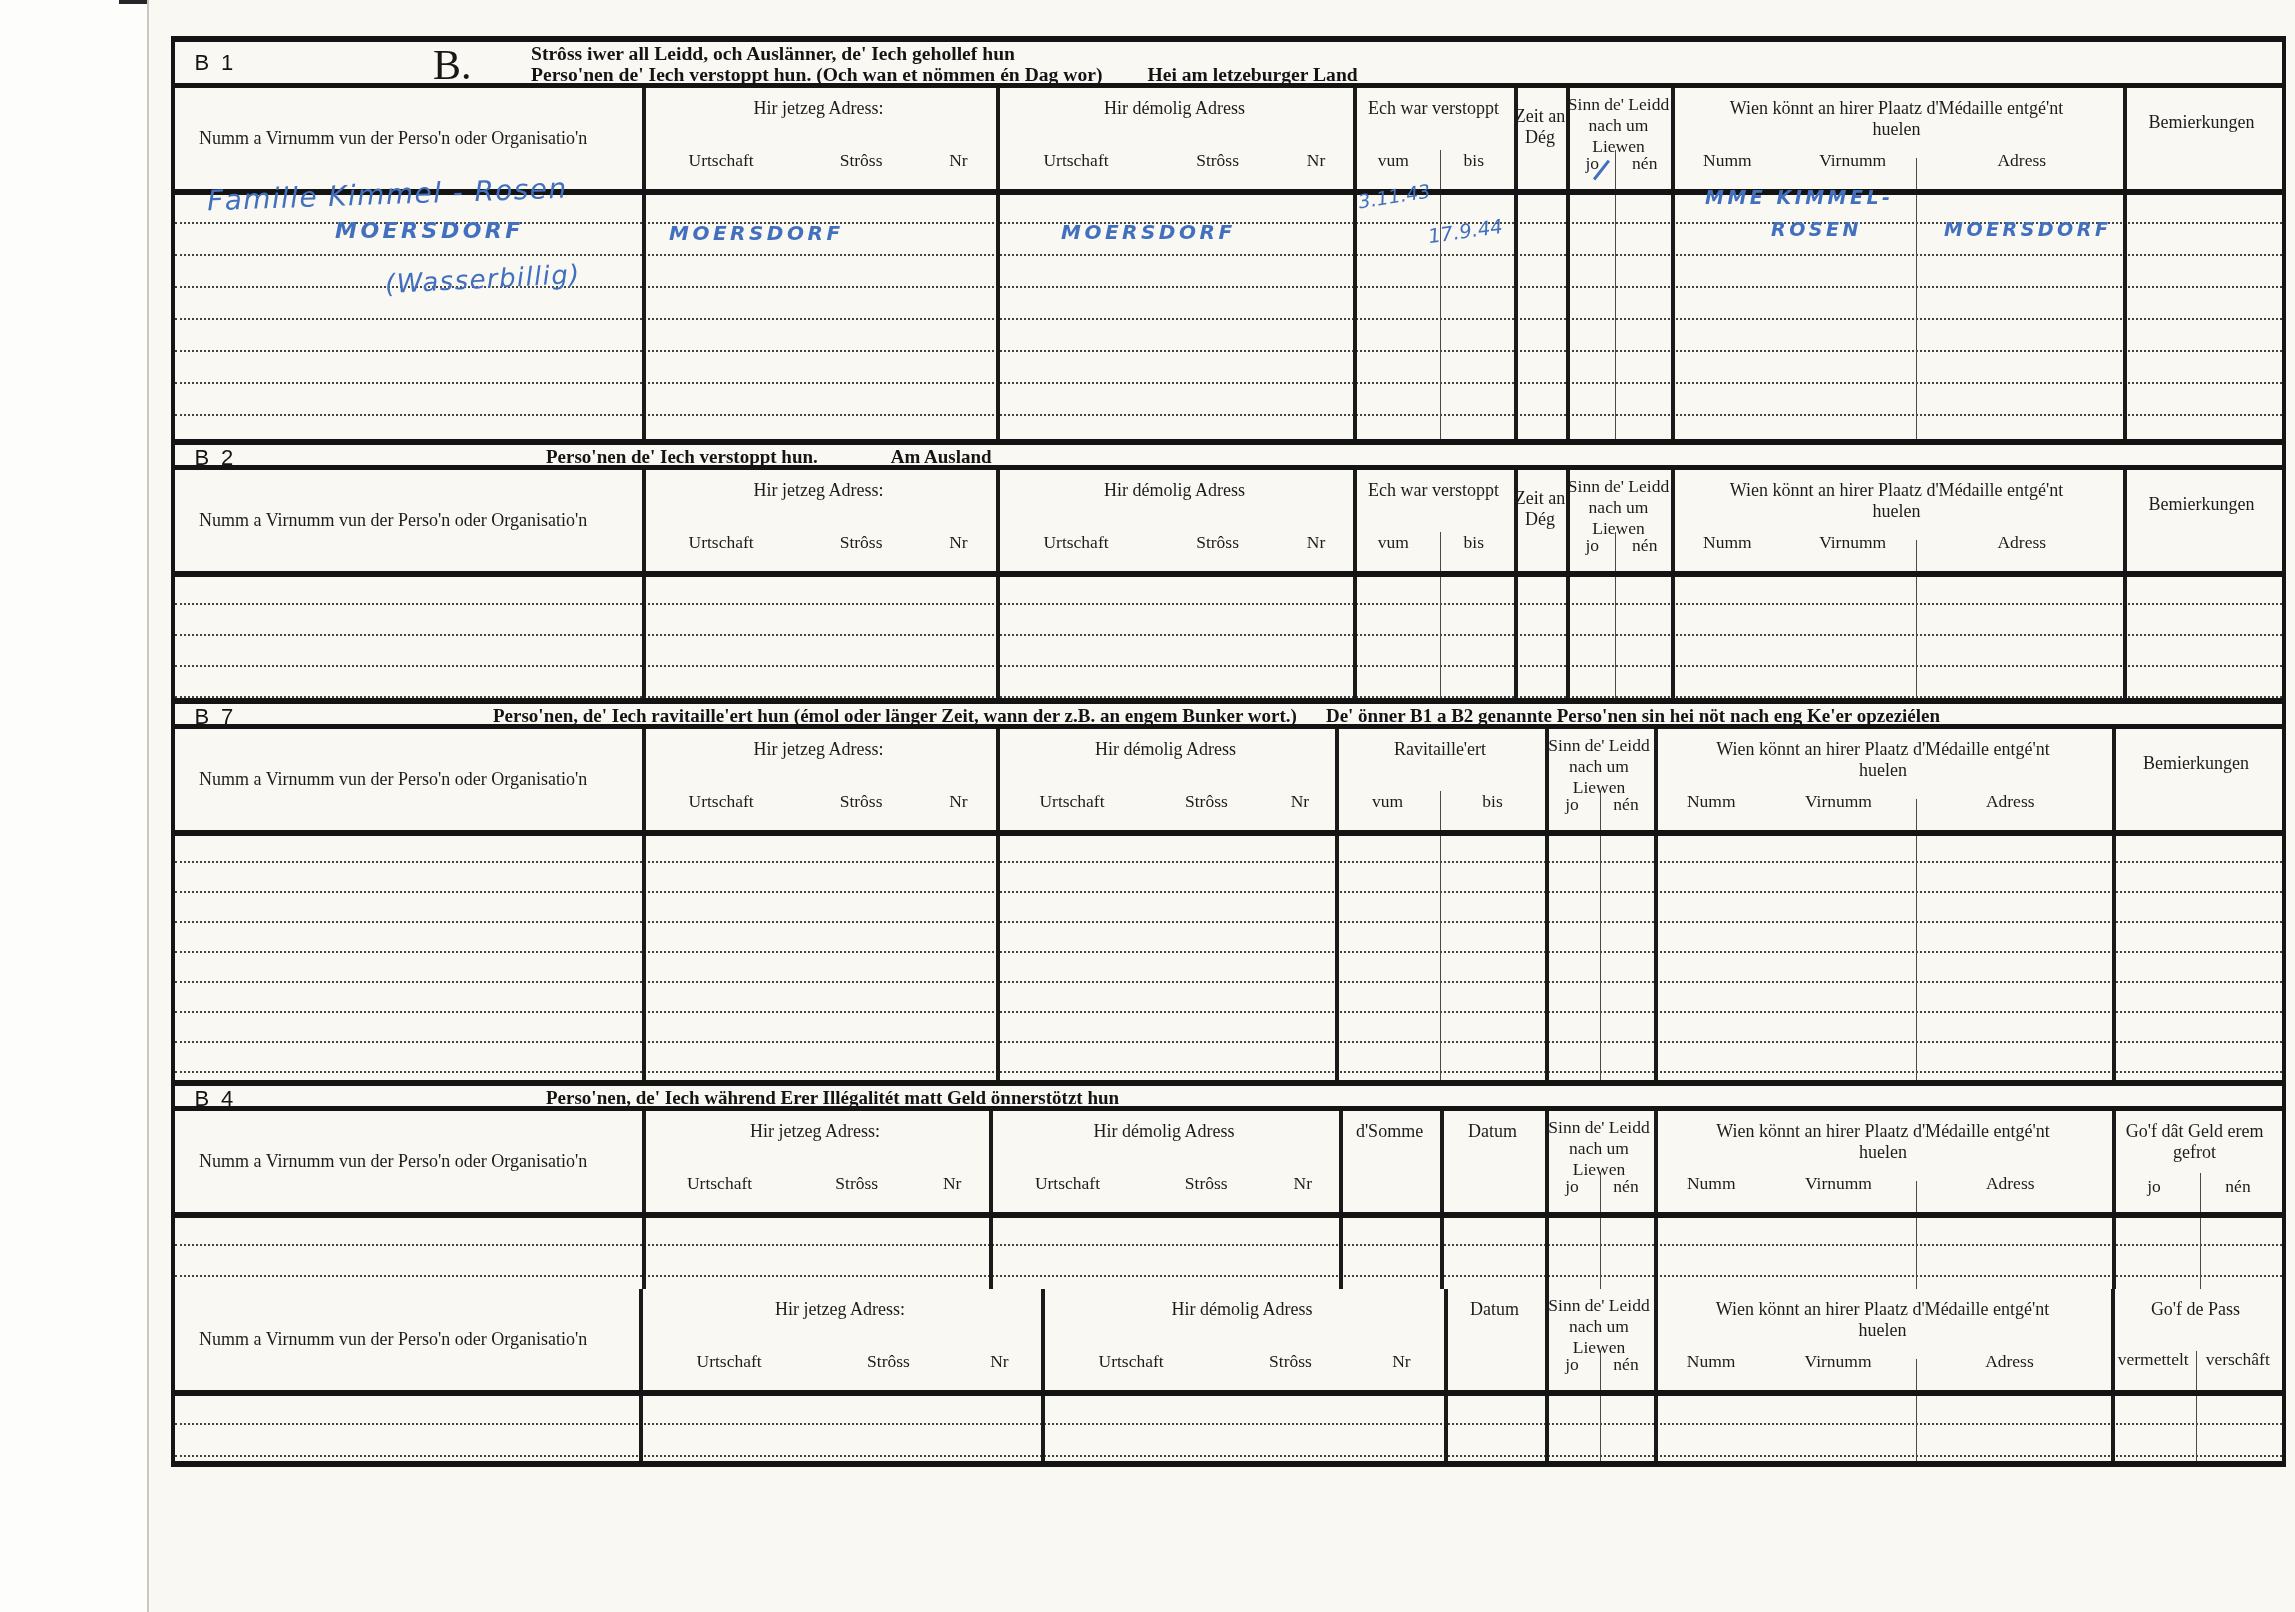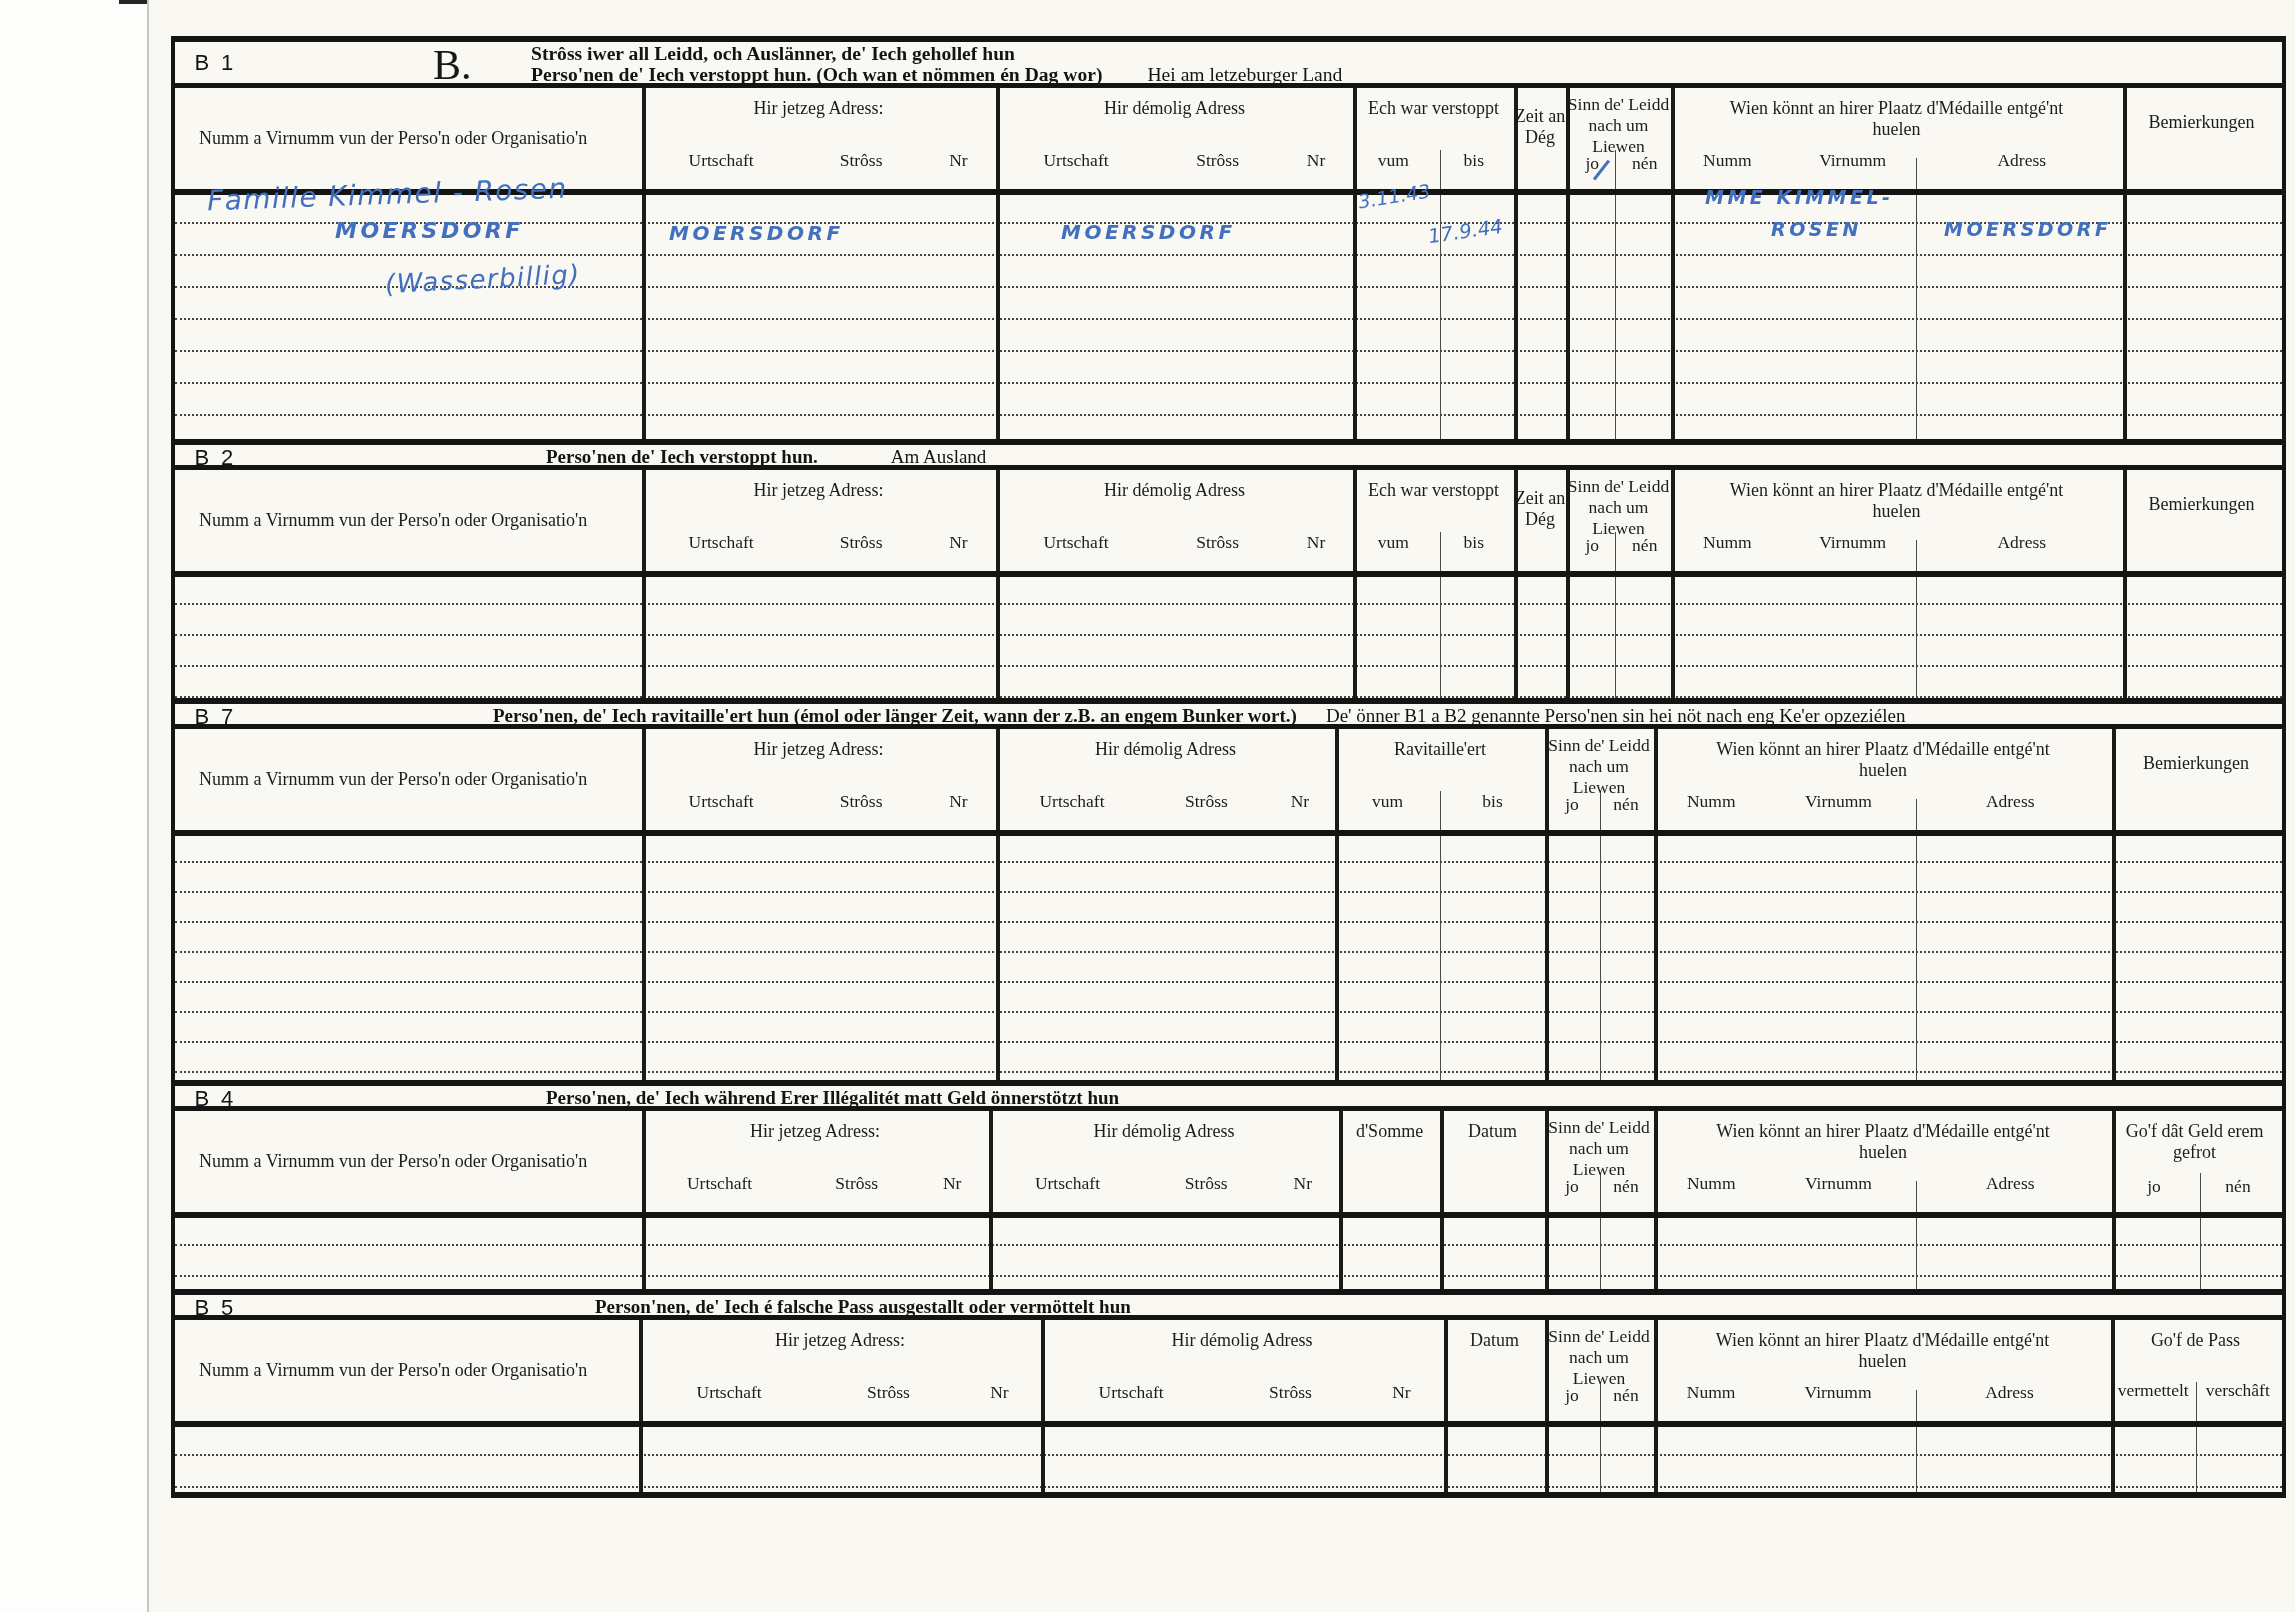--- a/index.html
+++ b/index.html
@@ -25,21 +25,21 @@
   .band.b1{height:41px;}
   .band.sm{height:20px;}
   .band .slabel{
     position:absolute;left:19.6px;top:8.4px;
     font-family:"Liberation Sans",sans-serif;font-size:22px;letter-spacing:2.8px;color:#141414;
   }
   .band.sm .slabel{top:0px;}
   .bigB{position:absolute;left:258px;top:-1.4px;font-size:42px;font-family:"Liberation Serif",serif;color:#181818;}
   .b1titles{position:absolute;left:356px;top:1.4px;font-weight:bold;font-size:19.6px;line-height:21px;color:#141414;}
   .bandtitle{position:absolute;top:0.7px;font-weight:bold;font-size:19px;color:#141414;}
-  .bandsuffix{font-weight:normal;}
+  .bandsuffix{font-weight:bold;}
 
   .grid{position:relative;overflow:hidden;}
   .vl{position:absolute;top:0;bottom:0;width:4.2px;background:#1a1a1a;z-index:3;}
   .vls{position:absolute;top:62px;bottom:0;width:1.4px;background:#4a4a48;z-index:2;}
   .vls2{position:absolute;top:70px;bottom:0;width:1.4px;background:#4a4a48;z-index:2;}
   .hl{position:absolute;left:0;right:0;top:101px;height:5.6px;background:#141414;z-index:4;}
   .rows{position:absolute;left:0;right:0;top:104px;bottom:0;overflow:hidden;z-index:1;}
   .row{border-bottom:2.1px dotted #38383464;border-bottom:2.1px dotted #434340;}
 
   .ch{position:absolute;top:0;height:101px;box-sizing:border-box;z-index:2;}
@@ -366,24 +366,20 @@
     </div>
     <div class="ch" style="left:1937px;width:168px">
       <div class="ch-t wrap" style="left:7px;right:9.8px">Go'f dât Geld erem gefrot</div>
       <div class="ch-subs" style="bottom:15.4px">
           <span style="flex:1">jo</span>
           <span style="flex:1">nén</span>
         </div>
     </div>
   </div>
 
-  <div class="band sm">
-    <div class="slabel">B 5</div>
-    <div class="bandtitle" style="left:420px">Person'nen, de' Iech é falsche Pass ausgestallt oder vermöttelt hun</div>
-  </div>
   <div class="grid" style="height:172px">
     <div class="rows">
         <div class="row" style="height: 30px;"></div>
         <div class="row" style="height: 30px;"></div>
       </div>
     <div class="hl"></div>
     <div class="vl" style="left:464px"></div>
     <div class="vl" style="left:866px"></div>
     <div class="vl" style="left:1269px"></div>
     <div class="vl" style="left:1370px"></div>

